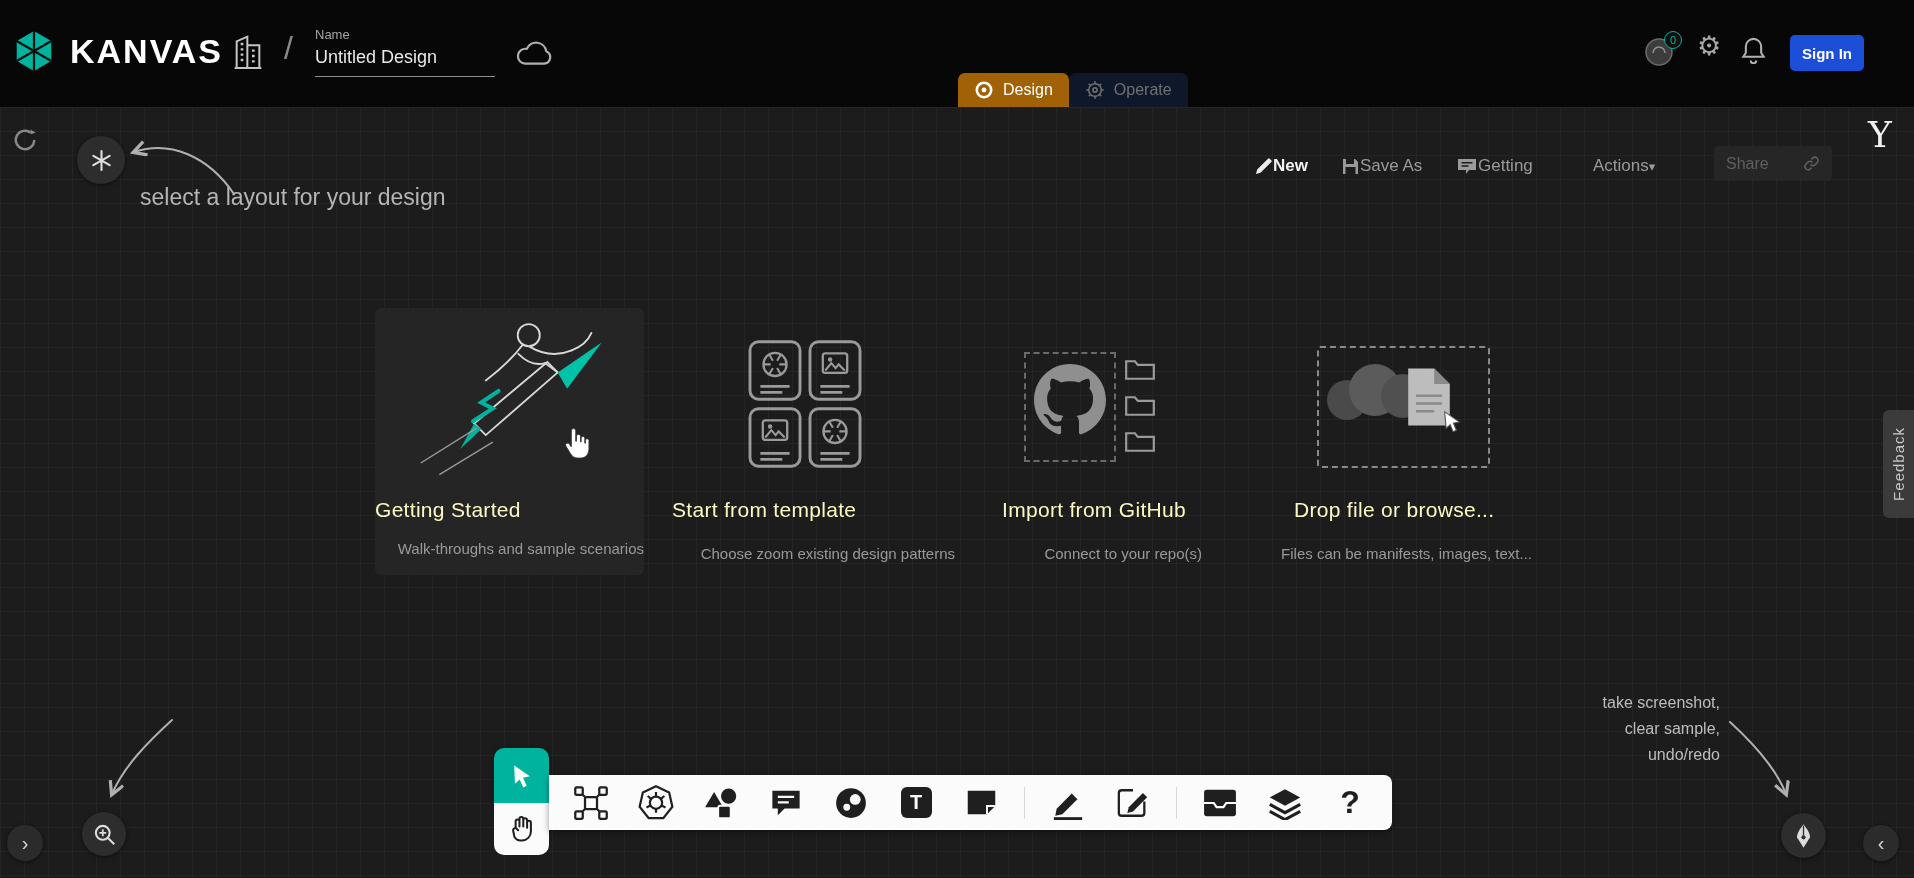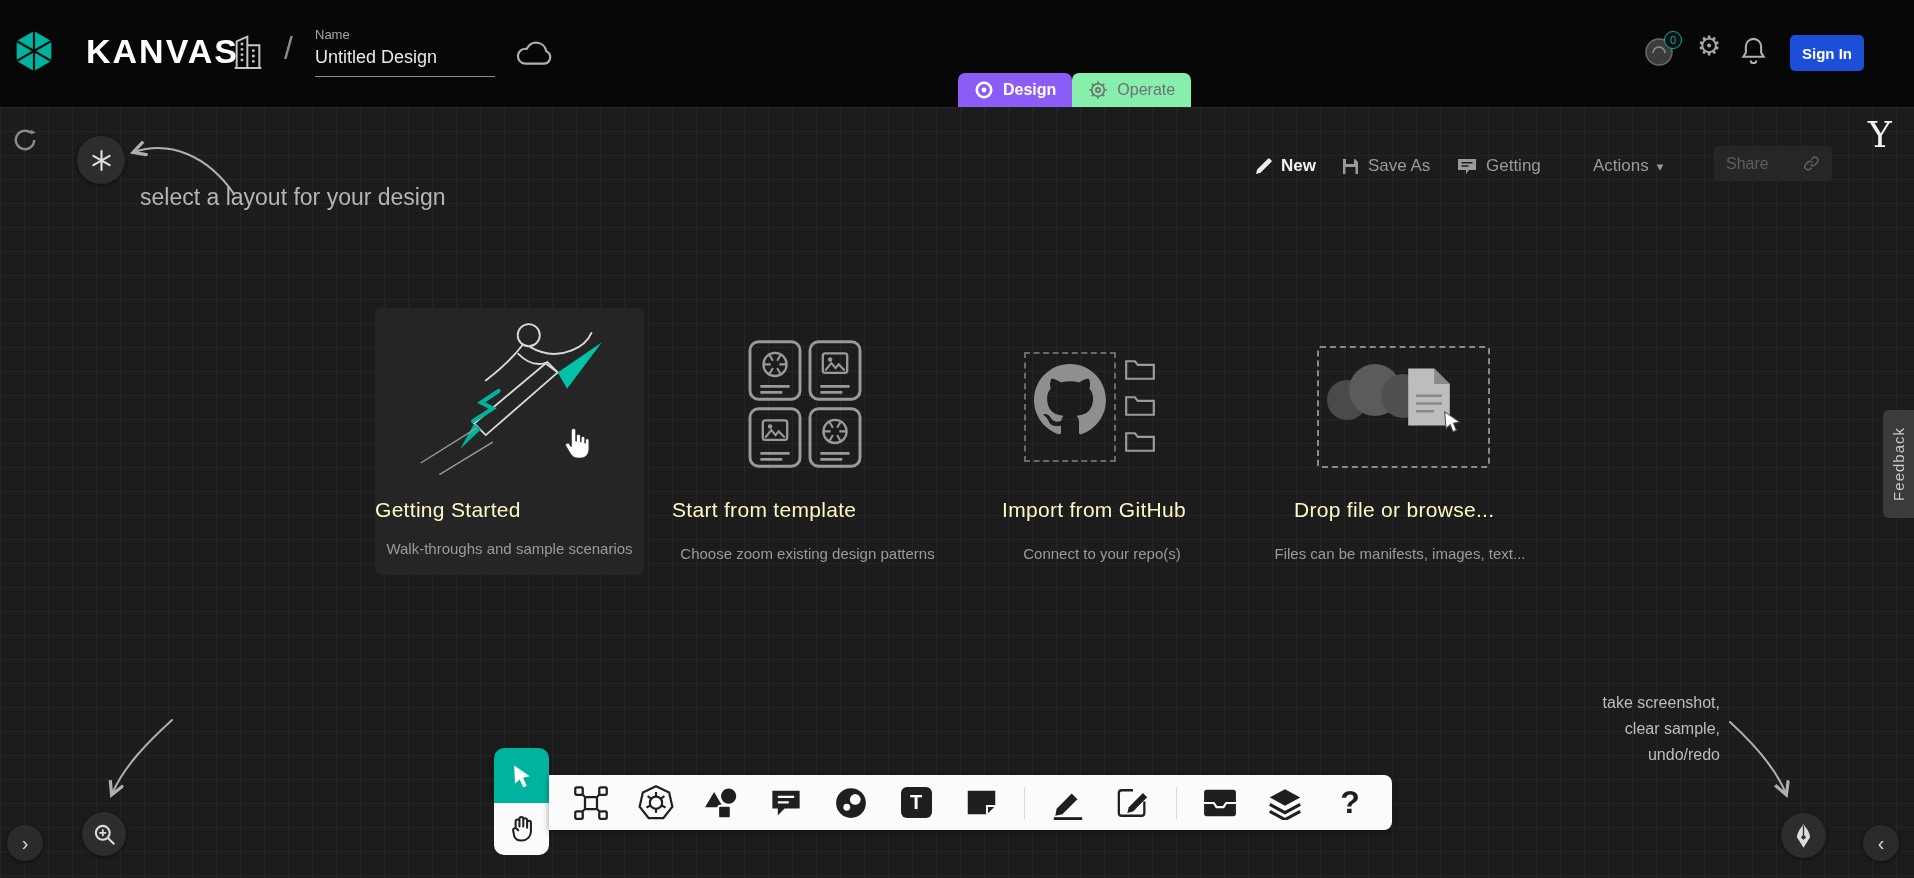--- a/index.html
+++ b/index.html
@@ -2,66 +2,66 @@
 <html><head>
 <meta charset="utf-8">
 <style>
   *{margin:0;padding:0;box-sizing:border-box}
   html,body{background:#000;font-family:"Liberation Sans",sans-serif}
   #app{position:relative;width:1914px;height:878px;overflow:hidden;background:#070707}
   .abs{position:absolute}
 
   
   .header-bg{position:absolute;left:0;top:0;width:1914px;height:107px;background:#070707}
-  .brand-wrap{position:absolute;left:12px;top:29px;display:flex;align-items:center;gap:30px;cursor:pointer}
+  .brand-wrap{position:absolute;left:12px;top:29px;display:flex;align-items:center;gap:14px;cursor:pointer}
   .brand-text{color:#fff;font-size:34px;font-weight:700;letter-spacing:2px}
   .slash{position:absolute;left:284px;top:30px;color:#8a8a8a;font-size:32px;font-weight:300}
   .name-label{position:absolute;left:315px;top:27px;color:#a5a5a5;font-size:13px}
   .name-input{position:absolute;left:315px;top:45px;width:180px;background:transparent;border:none;
     border-bottom:1px solid #8f8f8f;color:#e9e9e9;font-size:18px;padding:2px 0 8px;outline:none;
     font-family:"Liberation Sans",sans-serif}
   .tabs{position:absolute;left:958px;top:73px;display:flex}
   .tab{display:flex;align-items:center;gap:9px;height:34px;padding:0 16px;border-radius:7px 7px 0 0;
     font-size:16px;cursor:pointer}
-  .tab.active{background:#8b5cf6;color:#fff;font-weight:700}
-  .tab.inactive{background:#86efac;color:#707070}
+  .tab.active{background:#a16207;color:#fff;font-weight:400}
+  .tab.inactive{background:#0f172a;color:#707070}
   .badge{position:absolute;left:1664px;top:31px;width:18px;height:18px;border-radius:50%;
     background:#101010;border:1px solid #00B39F;color:#00B39F;font-size:11px;display:flex;
     align-items:center;justify-content:center}
   .gear{position:absolute;left:1697px;top:33px;font-size:27px;color:#a8a8a8;cursor:pointer;line-height:1}
   .signin{position:absolute;left:1790px;top:35px;width:74px;height:36px;background:#1d4ed8;border:none;
     border-radius:5px;color:#fff;font-size:15px;font-weight:700;cursor:pointer;font-family:"Liberation Sans",sans-serif}
 
   
   .canvas-bg{position:absolute;left:0;top:107px;width:1914px;height:771px;background-color:#1c1c1c;
     background-image:linear-gradient(#252525 1px,transparent 1px),
                      linear-gradient(90deg,#252525 1px,transparent 1px);
     background-size:24px 24px}
   .circle-btn{position:absolute;border-radius:50%;background:#2d2d2d;display:flex;align-items:center;
     justify-content:center;cursor:pointer;box-shadow:0 1px 4px rgba(0,0,0,.55)}
   .hint{position:absolute;color:#b5b5b5;font-size:23px}
   .hint-lines{position:absolute;color:#bdbdbd;font-size:16px;line-height:26px}
   .hint-lines span{display:block}
-  .tr-item{position:absolute;display:flex;align-items:center;gap:8px;height:30px;font-size:17px;
+  .tr-item{position:absolute;display:flex;align-items:center;gap:0;height:30px;font-size:17px;
     color:#9a9a9a;cursor:pointer;font-weight:500}
   .tr-item.primary{color:#f2f2f2;font-weight:700}
   .share-btn{position:absolute;left:1714px;top:146px;width:118px;height:35px;background:#262626;
     border-radius:4px;display:flex;align-items:center;justify-content:space-between;padding:0 12px;
     color:#5f5f5f;font-size:16px;cursor:pointer}
   .y-logo{position:absolute;left:1868px;top:114px;color:#f2f2f2;font-size:36px;
     font-family:"DejaVu Serif",serif;cursor:default}
   .feedback{position:absolute;left:1883px;top:410px;width:31px;height:108px;background:#3b3b3b;
     border-radius:6px 0 0 6px;display:flex;align-items:center;justify-content:center;cursor:pointer}
   .feedback span{writing-mode:vertical-rl;transform:rotate(180deg);color:#c9c9c9;font-size:15px;letter-spacing:1px}
 
   
   .gs-card{position:absolute;left:375px;top:308px;width:269px;height:267px;background:#252525;
     border-radius:6px;cursor:pointer}
   .section-title{position:absolute;text-align:left;font-size:21px;color:#fef9c3;letter-spacing:.3px}
-  .section-caption{position:absolute;text-align:center;font-size:15px;color:#9a9a9a}
+  .section-caption{position:absolute;text-align:right;font-size:15px;color:#9a9a9a}
   .tpl-grid{position:absolute;left:748px;top:340px;display:grid;grid-template-columns:54px 54px;
     grid-gap:6px;cursor:pointer}
   .gh-dash{position:absolute;left:1024px;top:352px;width:92px;height:110px;border:2px dashed #6a6a6a;cursor:pointer}
   .folder{position:absolute;cursor:pointer}
   .drop-zone{position:absolute;left:1317px;top:346px;width:173px;height:122px;border:2px dashed #8a8a8a;
     border-radius:3px;cursor:pointer}
   .blob{position:absolute;border-radius:50%}
 
   
   .cursor-tool{position:absolute;left:494px;top:748px;width:55px;height:55px;background:#00B39F;

